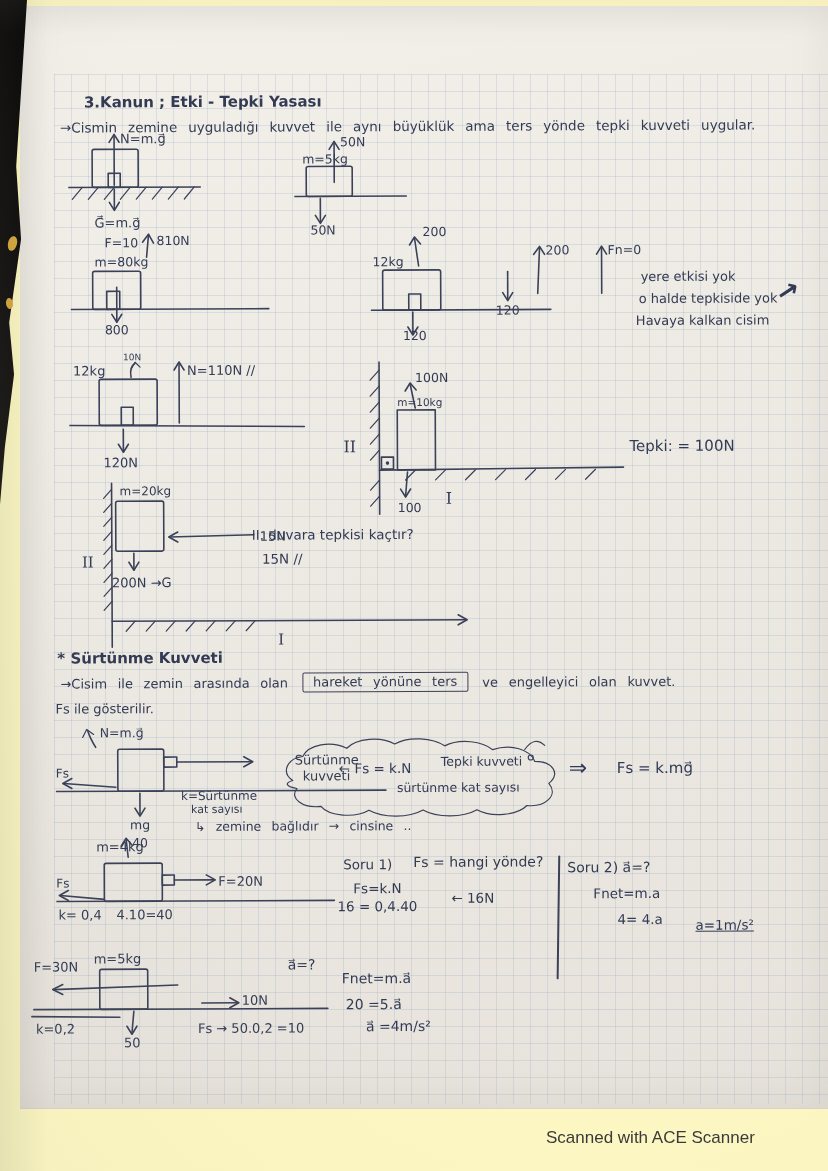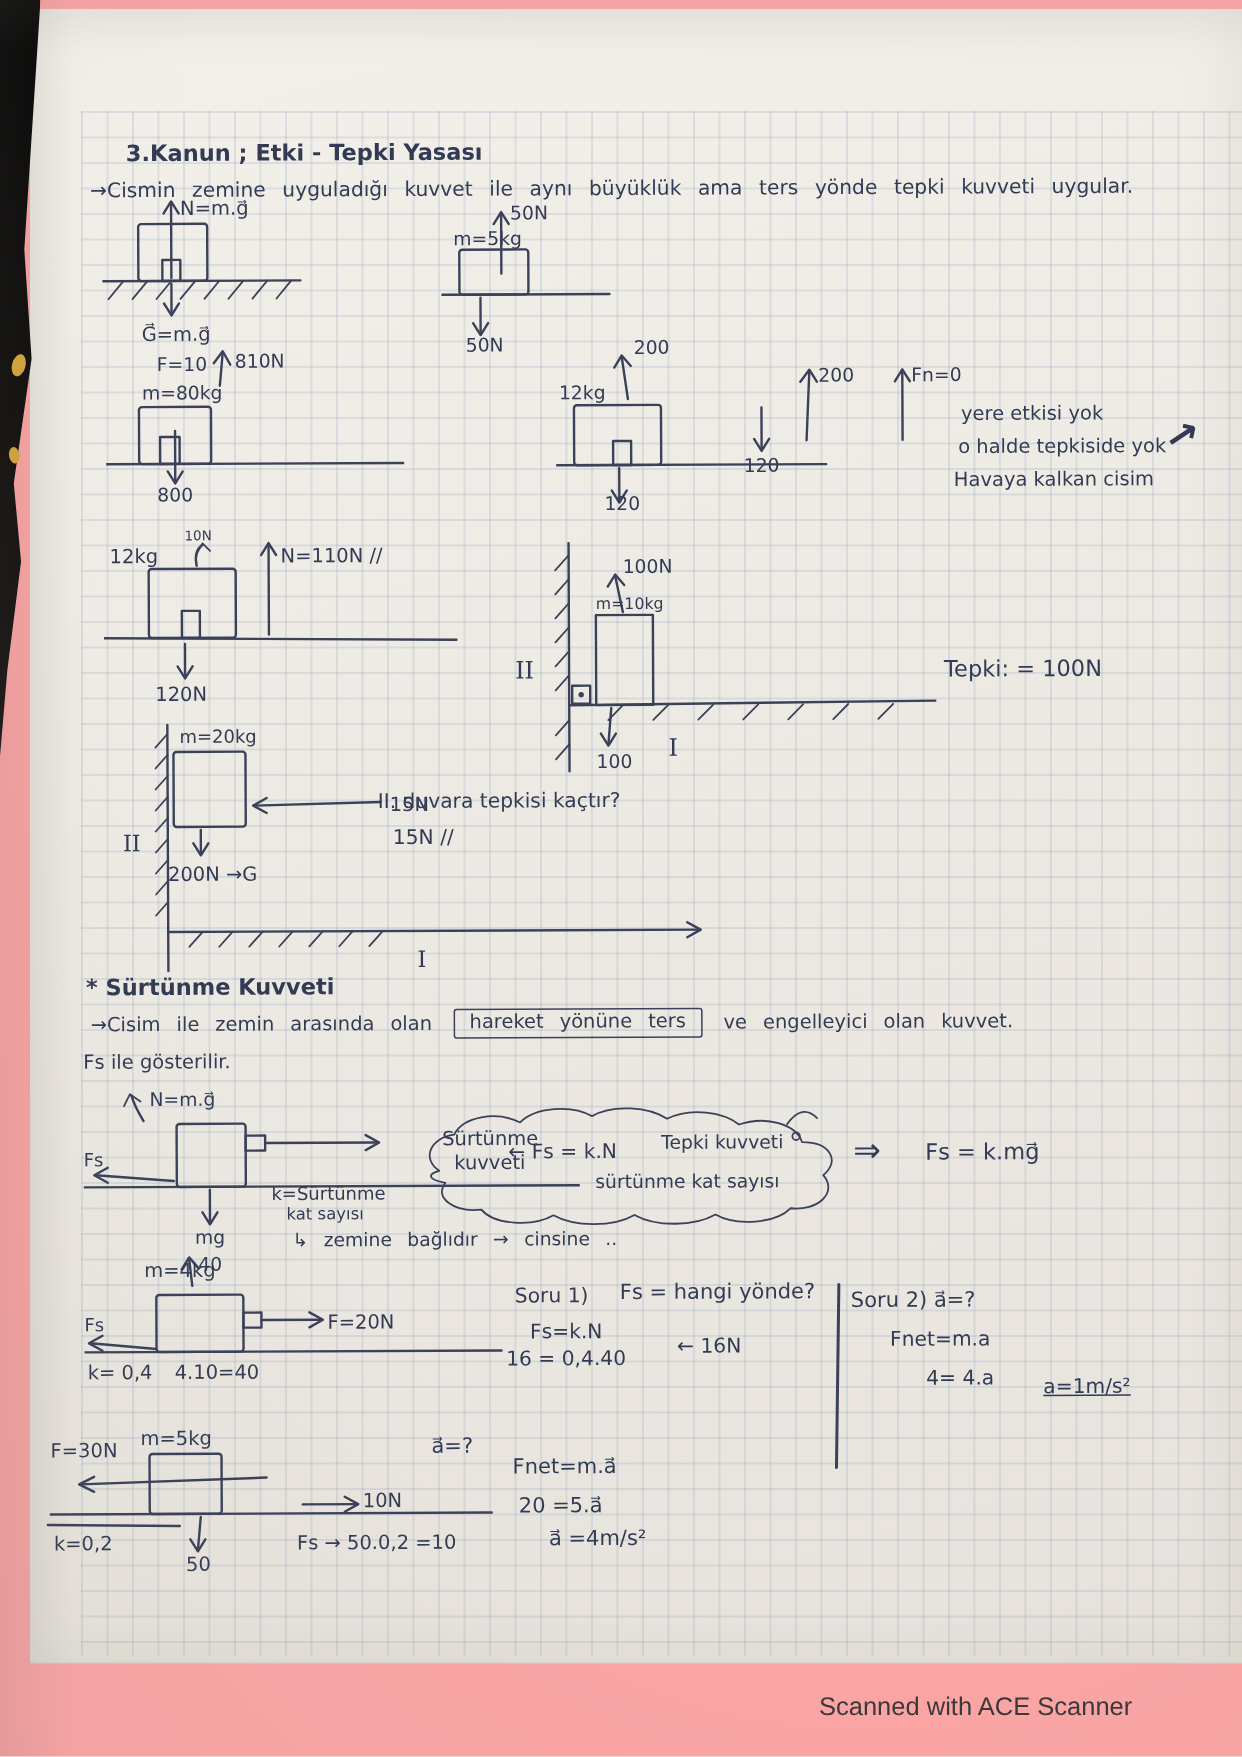--- a/index.html
+++ b/index.html
@@ -1,16 +1,16 @@
 <!DOCTYPE html>
 <html><head>
 <meta charset="utf-8">
 <style>
   html,body{margin:0;padding:0;background:#f7f6f4;}
-  #canvas{position:relative;width:828px;height:1171px;overflow:hidden;background:#fca5a5;}
+  #canvas{position:relative;width:828px;height:1171px;overflow:hidden;background:#fef9c3;}
   .abs{position:absolute;}
   .hw{font-family:"DejaVu Sans",sans-serif;color:#333b54;white-space:nowrap;}
   .hw-sm{font-size:13px;}
   svg text{font-family:"DejaVu Sans",sans-serif;fill:#333b54;}
   .serif{font-family:"DejaVu Serif",serif;}
   .stroke{stroke:#3a4158;stroke-width:1.6;fill:none;stroke-linecap:round;stroke-linejoin:round;}
   .thin{stroke-width:1.2;}
   #paper{left:20px;top:6px;width:808px;height:1102px;
     background:linear-gradient(165deg,#f3f0ea 0%,#edeae3 45%,#e7e3dc 100%);
     border-bottom:1px solid #d8d4cc;box-shadow:inset 0 0 40px rgba(120,115,105,.12);}

